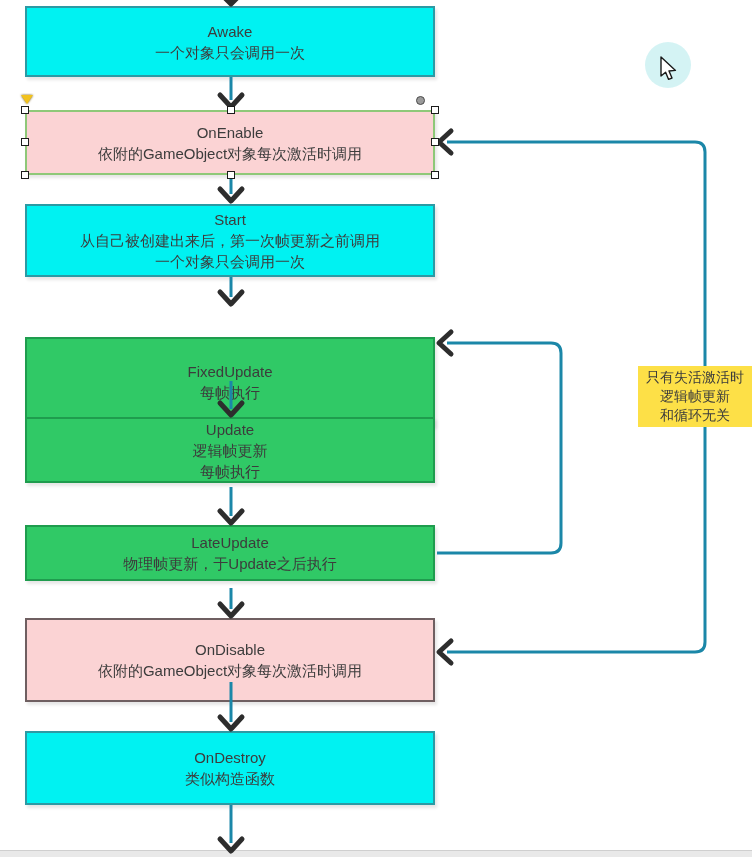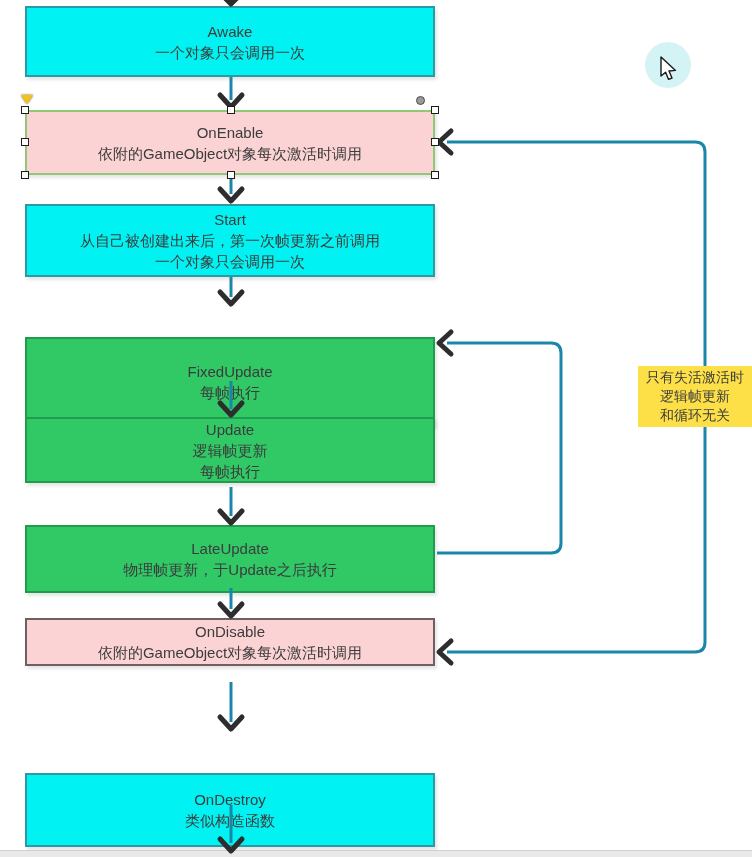--- a/index.html
+++ b/index.html
@@ -19,23 +19,23 @@
   .node .t,.node .d{white-space:nowrap;}
   .cyan{background:var(--node-cyan,#00f2f2);border:2px solid var(--node-cyan-border,#2c9aa4);}
   .green{background:var(--node-green,#30c966);border:2px solid var(--node-green-border,#1f9c4e);}
   .pink{background:var(--node-pink,#fbd3d4);border:2px solid var(--node-pink-border,#6f5f61);}
   .pink.selected{border:2px solid var(--selection,#8ec878);}
   .n0{top:6px;height:71px;}
   .n1{top:110px;height:65px;}
   .n2{top:204px;height:73px;}
   .n3{top:306px;height:89px;margin-top:31px;}
   .n4{top:417px;height:66px;}
-  .n5{top:525px;height:68px;}
-  .n6{top:618px;height:48px;}
-  .n7{top:731px;height:74px;margin-top:42px;}
+  .n5{top:525px;height:56px;}
+  .n6{top:618px;height:84px;}
+  .n7{top:731px;height:74px;}
   
   #connector-layer{position:absolute;left:0;top:0;z-index:2;pointer-events:none;}
   .cline{stroke:var(--connector,#1b87a8);stroke-width:3;fill:none;}
   .chev{stroke:var(--arrowhead,#2d2d2d);stroke-width:5;fill:none;stroke-linecap:round;stroke-linejoin:round;}
   
   .handle{
     position:absolute;width:8px;height:8px;box-sizing:border-box;
     background:#ffffff;border:1.5px solid #1c1c1c;z-index:3;
   }
   #rotate-handle{

